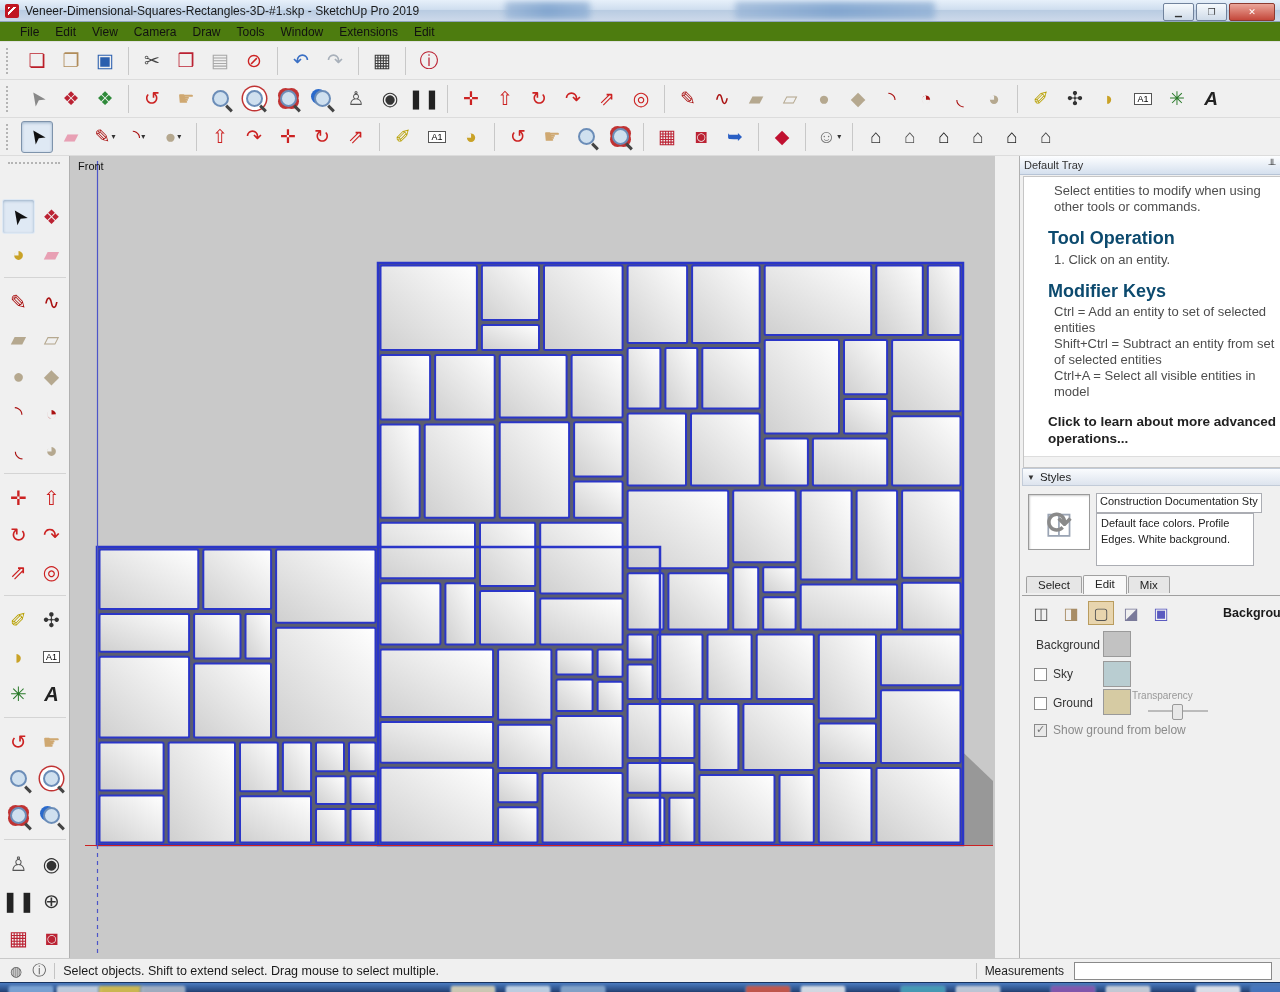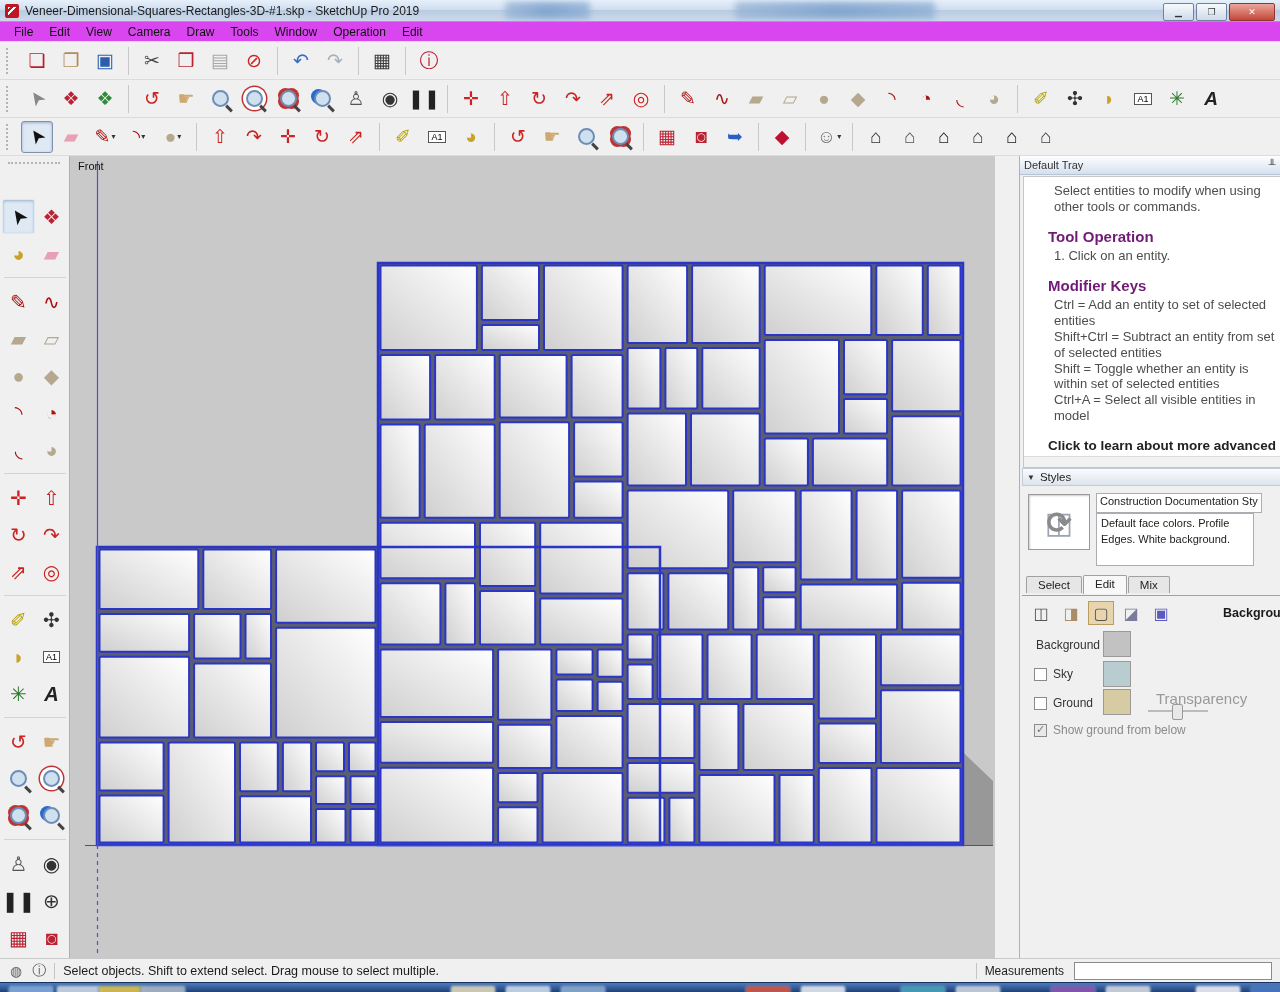--- a/index.html
+++ b/index.html
@@ -14,22 +14,22 @@
   .sk-logo::after{content:"";position:absolute;left:3px;top:3px;width:8px;height:8px;
     background:linear-gradient(135deg,#fff 0 2px,transparent 2px 4px,#fff 4px 6px,transparent 6px);}
   .redact{position:absolute;top:2px;height:17px;border-radius:3px;filter:blur(3px);
     background:linear-gradient(90deg,#9db8d8,#7aa0cc,#93b2d6);opacity:.85;}
   .win-btns{position:absolute;right:5px;top:3px;display:flex;}
   .win-btn{width:29px;height:16px;border:1px solid #70829c;border-radius:2px;margin-left:2px;
     background:linear-gradient(#f6fafd,#cfdbe9);display:flex;align-items:center;justify-content:center;
     font-size:9px;color:#333;line-height:1;}
   .win-btn.close{width:44px;background:linear-gradient(#eba69a,#c4473a);color:#fff;border-color:#8c3a30;}
   
-  .menubar{position:absolute;left:0;top:22px;width:1280px;height:20px;background:#d946ef;
-    border-bottom:1px solid #e0e0e0;display:flex;align-items:center;font-size:12px;padding-left:6px;box-sizing:border-box;}
+  .menubar{position:absolute;left:0;top:22px;width:1280px;height:20px;background:#4d7c0f;
+    border-bottom:1px solid #e0e0e0;display:flex;align-items:center;font-size:12px;padding-left:12px;box-sizing:border-box;}
   .menu-item{padding:2px 8px;cursor:default;}
   
   .tbar{position:absolute;left:0;width:1280px;background:#f0f0f0;display:flex;align-items:center;
     border-bottom:1px solid #dcdcdc;box-sizing:border-box;padding-left:4px;}
   #tb1{top:42px;height:38px;}
   #tb2{top:80px;height:38px;}
   #tb3{top:118px;height:38px;}
   .handle{width:5px;height:26px;border-left:2px dotted #b4b4b4;margin:0 7px 0 2px;flex:0 0 auto;}
   .tb-btn{width:30px;height:30px;display:flex;align-items:center;justify-content:center;
     position:relative;border:1px solid transparent;border-radius:3px;flex:0 0 auto;margin:0 1px;}
@@ -67,21 +67,21 @@
   .tray-header{height:18px;background:linear-gradient(#fdfeff,#d5e0ee);border-bottom:1px solid #b7c4d6;
     font-size:11px;color:#333;display:flex;align-items:center;padding:0 4px;}
   .tray-title{flex:1;}
   .pin-icon{width:14px;height:13px;text-align:center;font-size:10px;color:#333;border:1px solid transparent;}
   .tray-close{width:15px;height:13px;margin-left:3px;background:linear-gradient(#f0b9b2,#d6685c);
     border:1px solid #9c4a40;border-radius:2px;color:#fff;font-size:9px;line-height:12px;text-align:center;}
   .instructor{position:absolute;left:3px;right:3px;top:20px;height:290px;background:#fff;
     border:1px solid #c6c6c6;overflow:hidden;}
   .ins-text{position:absolute;left:0;top:0;right:16px;bottom:10px;padding:6px 4px 0 30px;
     font-size:13px;color:#4d4d4d;line-height:1.22;}
-  .ins-h{font-weight:bold;color:#701a75;margin:13px 0 2px -6px;font-size:15px;}
+  .ins-h{font-weight:bold;color:#0c4a6e;margin:13px 0 2px -6px;font-size:18px;}
   .ins-line{margin:0;}
   .ins-link{font-weight:bold;color:#222;margin:14px 0 0 -6px;font-size:13.5px;line-height:1.25;}
   .vscroll{position:absolute;right:0;top:0;width:16px;bottom:10px;background:#f2f2f2;border-left:1px solid #ddd;}
   .vs-up,.vs-down{position:absolute;left:0;width:15px;height:15px;font-size:8px;color:#666;
     text-align:center;line-height:15px;background:#f2f2f2;}
   .vs-up{top:0;} .vs-down{bottom:0;}
   .vs-thumb{position:absolute;left:1px;top:16px;width:13px;height:48px;background:#cdcdcd;border-radius:2px;}
   .hscroll{position:absolute;left:0;right:16px;bottom:0;height:10px;background:#f2f2f2;border-top:1px solid #ddd;}
   
   .styles-panel{position:absolute;left:0;right:0;top:312px;height:470px;}
@@ -110,21 +110,21 @@
   .es-icon{width:24px;height:22px;display:flex;align-items:center;justify-content:center;
     margin-right:4px;border:1px solid transparent;position:relative;}
   .es-icon .glyph{font-size:16px;}
   .es-icon.selcube{background:#e8d5ae;border-color:#b99c5e;}
   .es-label{margin-left:auto;font-weight:bold;font-size:12.5px;color:#1a1a1a;}
   .bg-row-label{position:absolute;font-size:12px;color:#333;}
   .swatch{position:absolute;left:83px;width:26px;height:24px;border:1px solid #9a9a9a;}
   .cb{position:absolute;width:13px;height:13px;background:#fff;border:1px solid #8a8a8a;box-sizing:border-box;}
   .cb.checked{background:#e9e9e9;}
   .cb.checked::after{content:"✓";position:absolute;left:1px;top:-2px;font-size:11px;color:#777;}
-  .transp-label{position:absolute;left:136px;top:222px;font-size:15px;color:#999;}
+  .transp-label{position:absolute;left:112px;top:222px;font-size:10px;color:#999;}
   .slider-track{position:absolute;left:128px;top:242px;width:60px;height:2px;background:#bbb;}
   .slider-thumb{position:absolute;left:152px;top:236px;width:9px;height:14px;background:#e8e8e8;
     border:1px solid #999;border-radius:2px;}
   
   #statusbar{position:absolute;left:0;top:958px;width:1280px;height:24px;background:#f0f0f0;
     border-top:1px solid #c9c9c9;display:flex;align-items:center;font-size:12.5px;color:#222;box-sizing:border-box;}
   .sb-icon{font-size:14px;color:#555;margin-left:10px;}
   .sb-sep{width:1px;height:16px;background:#c4c4c4;margin:0 8px;}
   .sb-hint{color:#1a1a1a;}
   .measure-label{font-size:12px;color:#222;}
@@ -155,21 +155,21 @@
 
   <div class="menubar">
 
   <div class="menu-item">File</div>
       <div class="menu-item">Edit</div>
       <div class="menu-item">View</div>
       <div class="menu-item">Camera</div>
       <div class="menu-item">Draw</div>
       <div class="menu-item">Tools</div>
       <div class="menu-item">Window</div>
-      <div class="menu-item">Operation</div>
+      <div class="menu-item">Extensions</div>
       <div class="menu-item">Edit</div>
     </div>
 
   <div class="tbar" id="tb1">
 
     <div class="handle"></div>
   <div class="tb-btn">
         <span class="glyph" style="color: rgb(187, 30, 40);">❏</span>
       </div>
       <div class="tb-btn">
@@ -653,21 +653,20 @@
     <div class="instructor">
       <div class="ins-text">
         <p class="ins-line" style="margin:0 0 0 0;">Select entities to modify when using other tools or commands.</p>
         <div class="ins-h">Tool Operation</div>
         <div class="ins-line">1. Click on an entity.</div>
         <div class="ins-h">Modifier Keys</div>
         <div>
 
         <div class="ins-line">Ctrl = Add an entity to set of selected entities</div>
             <div class="ins-line">Shift+Ctrl = Subtract an entity from set of selected entities</div>
-            <div class="ins-line">Shift = Toggle whether an entity is within set of selected entities</div>
             <div class="ins-line">Ctrl+A = Select all visible entities in model</div>
           </div>
         <div class="ins-link">Click to learn about more advanced operations...</div>
       </div>
       <div class="vscroll">
         <div class="vs-up">▲</div>
         <div class="vs-thumb"></div>
         <div class="vs-down">▼</div>
       </div>
       <div class="hscroll"></div>

